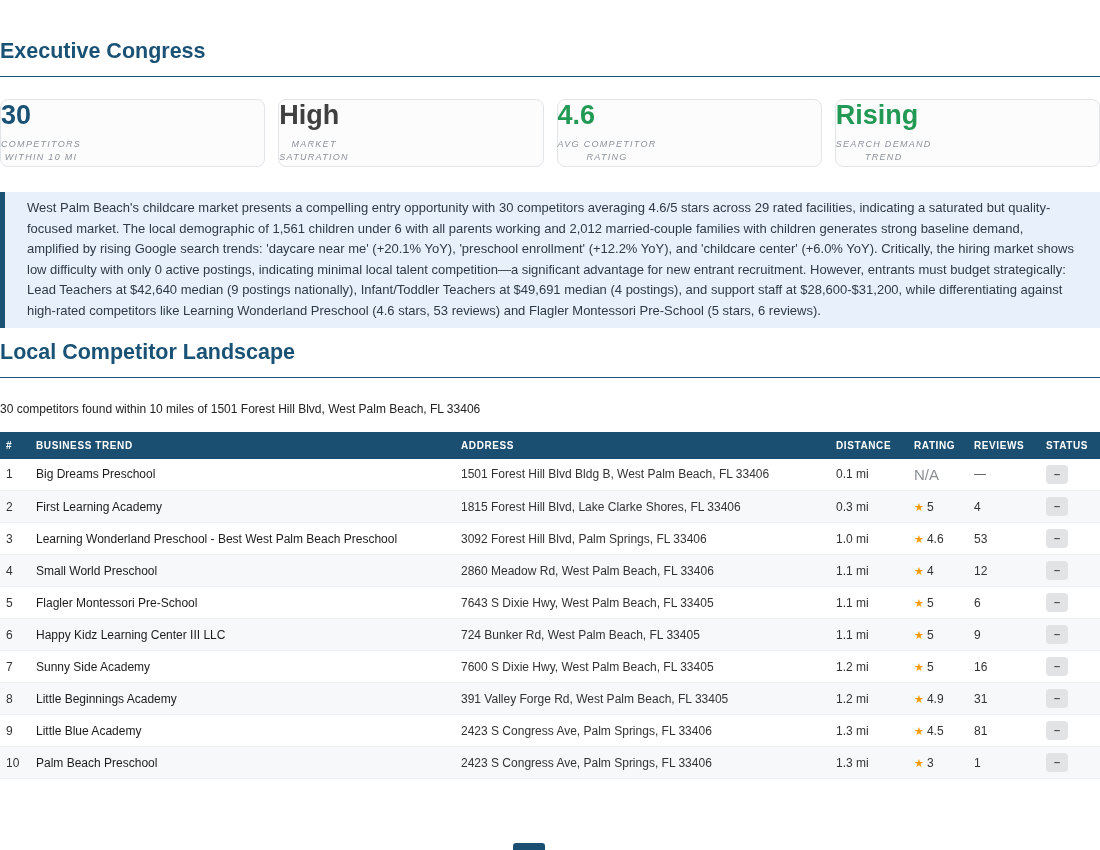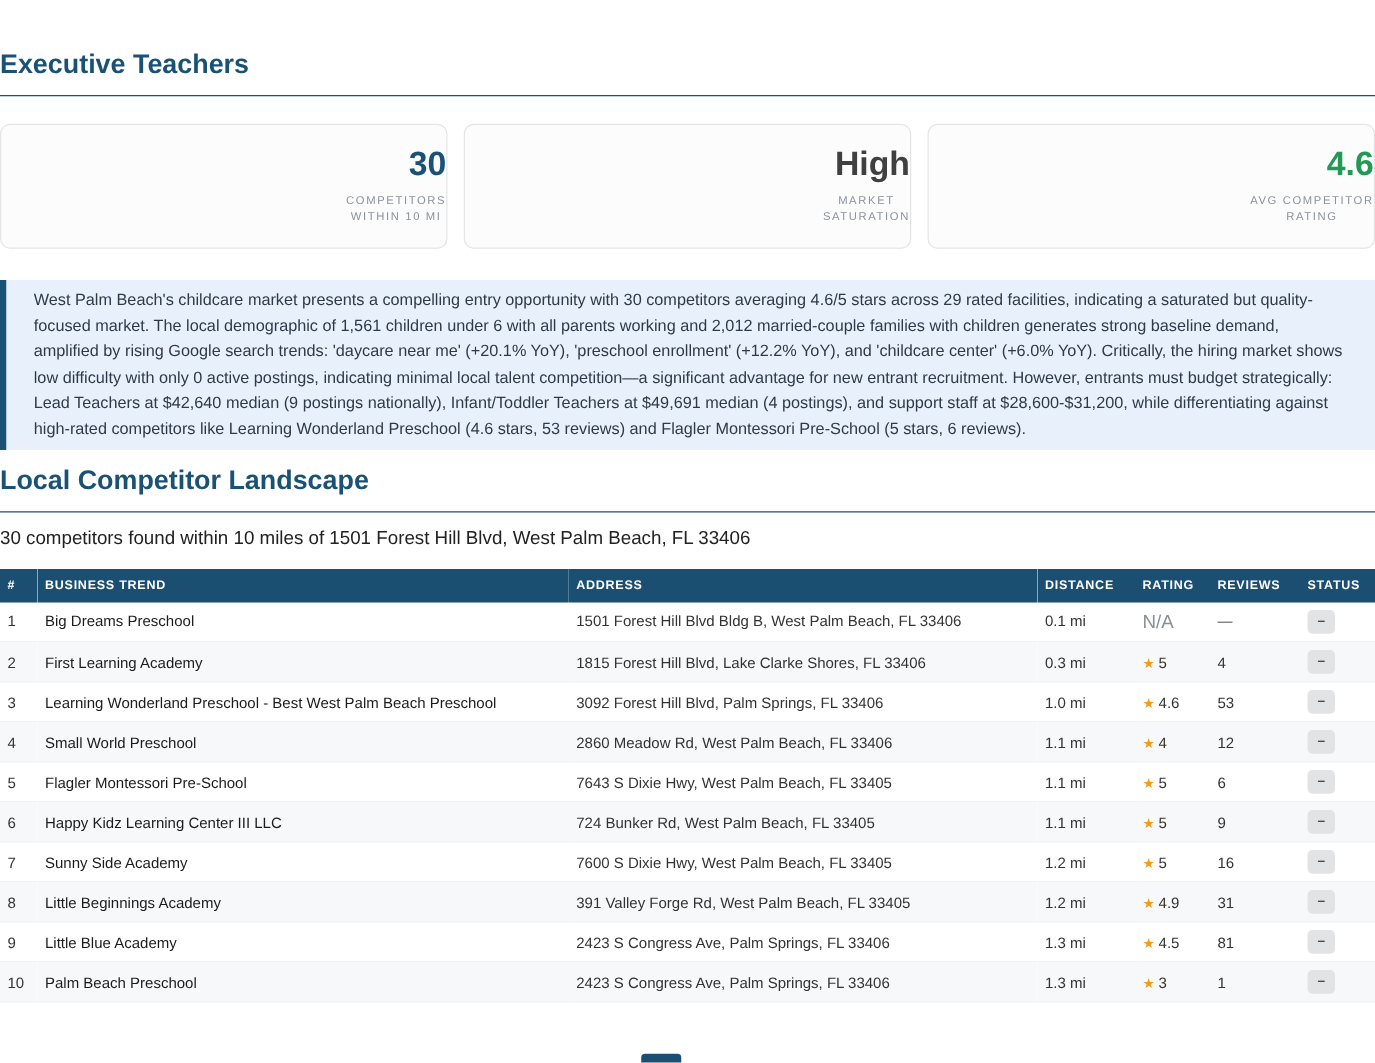--- a/index.html
+++ b/index.html
@@ -28,50 +28,51 @@
     font-weight: bold;
     color: var(--heading-blue, #1a5276);
     padding-bottom: 12px;
     border-bottom: 1px solid var(--heading-blue, #1a5276);
   }
 
   
   .stats-row { display: flex; gap: 13px; margin-top: 22px; }
   .stat-card {
     flex: 1;
-    height: 100px;
+    height: 68px;
     border: 1px solid #e2e5e8;
     border-radius: 8px;
     background: #fcfcfd;
     display: flex;
     flex-direction: column;
-    align-items: flex-end;
+    align-items: flex-start;
     justify-content: center;
     text-align: center;
   }
   .stat-value { font-size: 27px; font-weight: bold; margin-bottom: 9px; line-height: 1; }
   .stat-label {
     font-size: 9px;
     letter-spacing: 1.3px;
     color: #8b9299;
     line-height: 13px;
     text-transform: uppercase;
+    font-style: italic;
   }
 
   
   .callout {
     margin-top: 25px;
     background: var(--callout-bg, #e8f1fb);
     border-left: 5px solid var(--heading-blue, #1a5276);
     padding: 6px 22px;
   }
   .callout p { margin: 0; font-size: 13px; line-height: 20.6px; color: #2e3a46; }
 
   .section-2 { margin-top: 12px; }
-  .table-note { margin-top: 12px; font-size: 15px; color: #222; }
+  .table-note { margin-top: 24px; font-size: 12px; color: #222; }
 
   
   table.competitors {
     margin-top: 16px;
     width: 1100px;
     border-collapse: collapse;
     table-layout: fixed;
   }
   .col-num-w { width: 30px; }
   .col-name-w { width: 425px; }
@@ -127,21 +128,21 @@
     border-radius: 3px;
     background: var(--table-header-bg, #1b4f72);
   }
 </style>
 </head>
 <body>
 
 <div class="page">
 
   <section>
-    <h1 class="section-title">Executive Teachers</h1>
+    <h1 class="section-title">Executive Congress</h1>
 
     <div class="stats-row">
   <div class="stat-card">
     <div class="stat-value" style="color: rgb(26, 82, 118);">30</div>
     <div class="stat-label">
       <span>COMPETITORS</span><br>
       <span>WITHIN 10 MI</span>
     </div>
   </div>
 
@@ -155,20 +156,27 @@
 
 
   <div class="stat-card">
     <div class="stat-value" style="color: rgb(34, 153, 84);">4.6</div>
     <div class="stat-label">
       <span>AVG COMPETITOR</span><br>
       <span>RATING</span>
     </div>
   </div>
 
+  <div class="stat-card">
+    <div class="stat-value" style="color: rgb(34, 153, 84);">Rising</div>
+    <div class="stat-label">
+      <span>SEARCH DEMAND</span><br>
+      <span>TREND</span>
+    </div>
+  </div>
 </div>
 
     <div class="callout">
       <p>West Palm Beach's childcare market presents a compelling entry opportunity with 30 competitors averaging 4.6/5 stars across 29 rated facilities, indicating a saturated but quality-focused market. The local demographic of 1,561 children under 6 with all parents working and 2,012 married-couple families with children generates strong baseline demand, amplified by rising Google search trends: 'daycare near me' (+20.1% YoY), 'preschool enrollment' (+12.2% YoY), and 'childcare center' (+6.0% YoY). Critically, the hiring market shows low difficulty with only 0 active postings, indicating minimal local talent competition—a significant advantage for new entrant recruitment. However, entrants must budget strategically: Lead Teachers at $42,640 median (9 postings nationally), Infant/Toddler Teachers at $49,691 median (4 postings), and support staff at $28,600-$31,200, while differentiating against high-rated competitors like Learning Wonderland Preschool (4.6 stars, 53 reviews) and Flagler Montessori Pre-School (5 stars, 6 reviews).</p>
     </div>
   </section>
 
   <section class="section-2">
     <h1 class="section-title">Local Competitor Landscape</h1>
 

